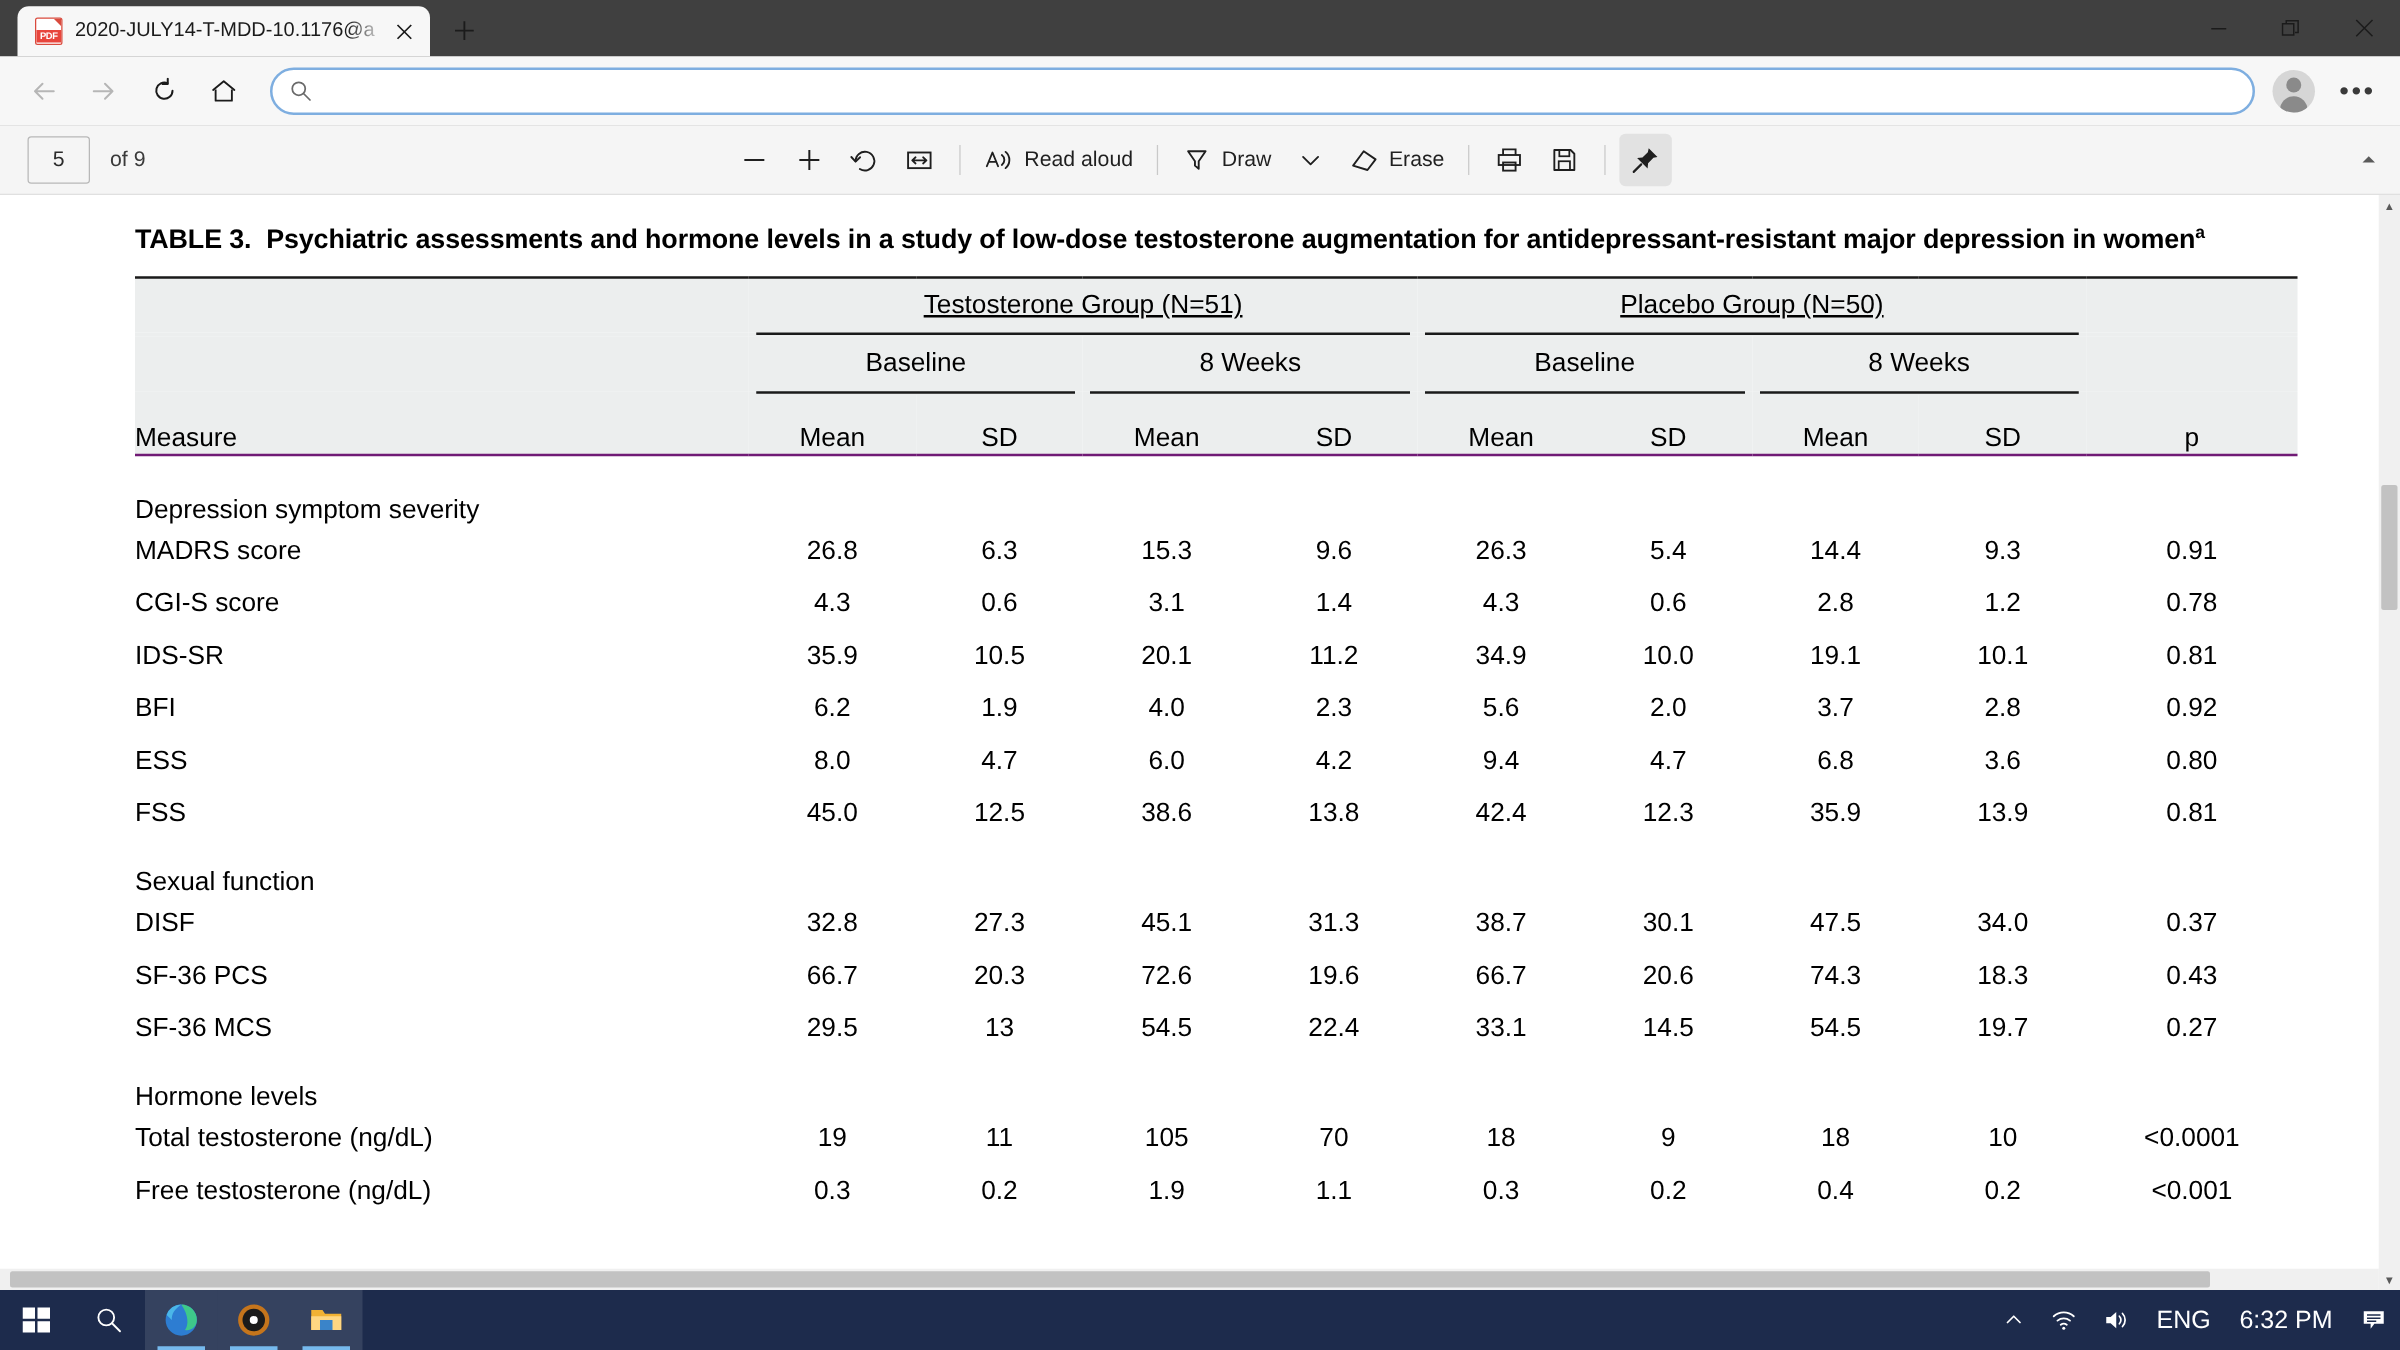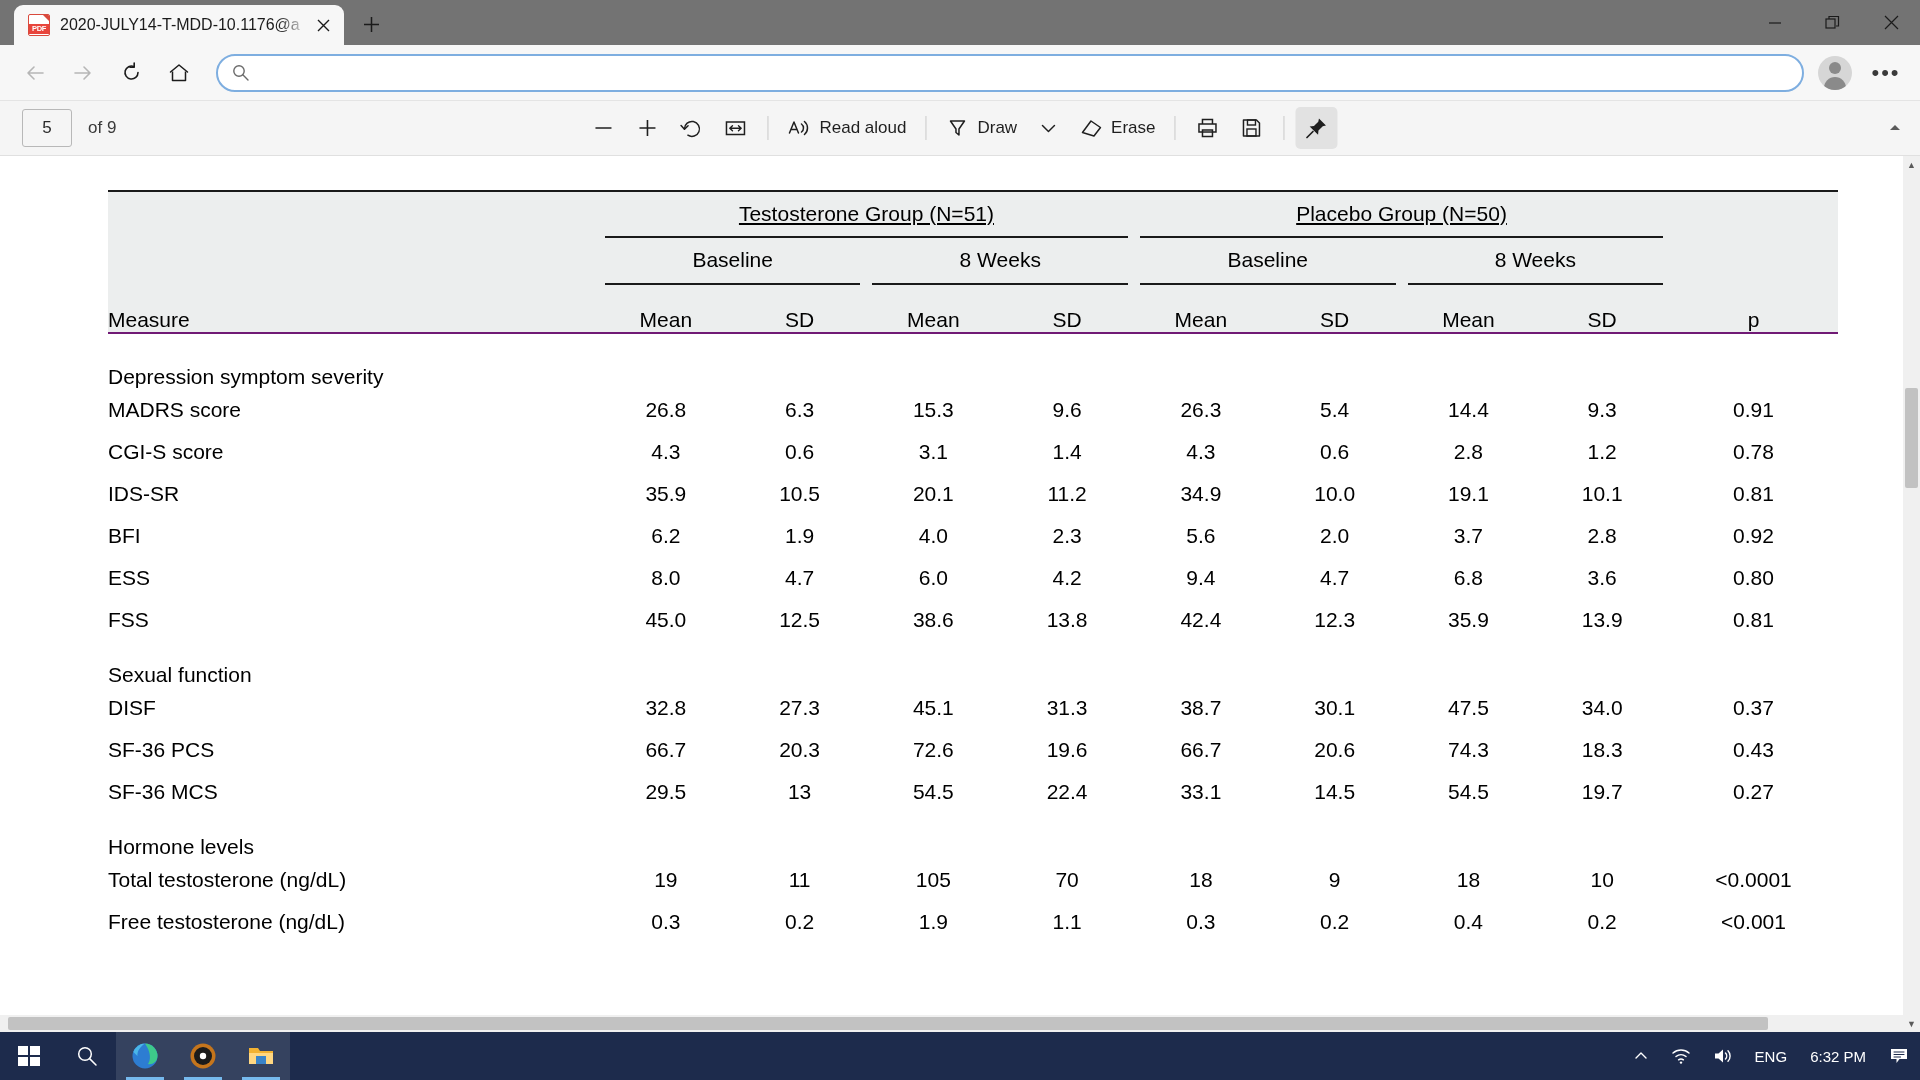--- a/index.html
+++ b/index.html
@@ -6,21 +6,21 @@
   html, body {
     width: 1920px; height: 1080px;
     overflow: hidden;
     font-family: "Liberation Sans", sans-serif;
     background: #ffffff;
   }
 
   
   .titlebar {
     height: 45px;
-    background: #737373;
+    background: #404040;
     display: flex;
     align-items: flex-start;
     position: relative;
   }
   .tabstrip { display: flex; align-items: flex-end; padding-left: 14px; height: 45px; }
   .tab {
     height: 40px;
     background: #f7f7f7;
     border-radius: 9px 9px 0 0;
     display: flex;
@@ -293,21 +293,21 @@
     display: flex; align-items: center; justify-content: center;
     position: relative;
   }
   .tbitem.open { background: rgba(255,255,255,0.11); }
   .tbitem.open::after {
     content: ""; position: absolute; bottom: 0; left: 10px; right: 10px;
     height: 3px; background: #76b9ed;
   }
   .tray {
     position: absolute; right: 0; display: flex; align-items: flex-start; height: 48px;
-    color: #ffffff; font-size: 15px;
+    color: #ffffff; font-size: 20px;
   }
   .trayitem {
     display: flex; align-items: center; justify-content: center;
     padding: 0 11px; height: 48px;
   }
   .clock { padding: 0 12px; }
 </style>
 </head>
 <body>
 
@@ -466,20 +466,24 @@
       <svg width="16" height="16" viewBox="0 0 16 16">
           <path d="M3 10 L8 5 L13 10 Z" fill="#5a5a5a"></path>
         </svg>
     </div>
   </div>
 </div>
 
 <div class="docarea">
   <div class="docpage">
 
+    <div class="tbl-title">
+      <span>TABLE 3.</span>&nbsp;
+      <span>Psychiatric assessments and hormone levels in a study of low-dose testosterone augmentation for antidepressant-resistant major depression in women</span><sup>a</sup>
+    </div>
 
     <table class="study">
       <colgroup>
         <col class="colMeasure">
           <col class="colM">
           <col class="colS">
           <col class="colM">
           <col class="colS">
         <col class="colM">
           <col class="colS">

